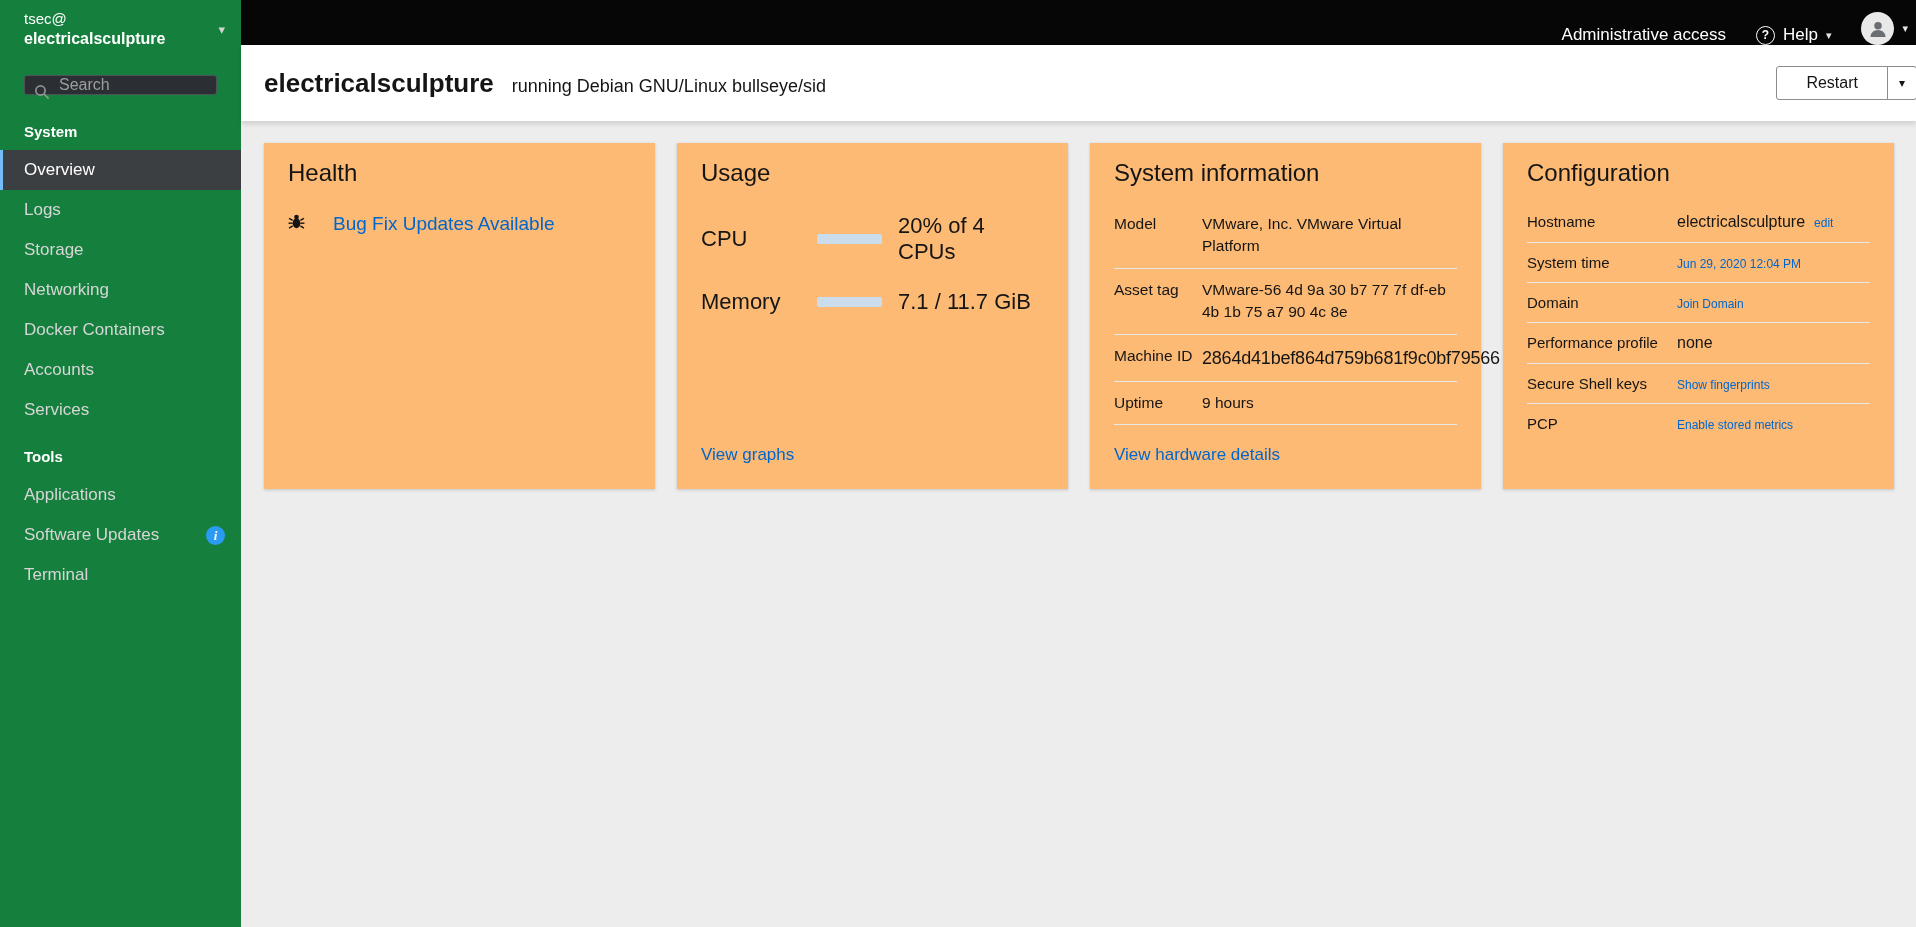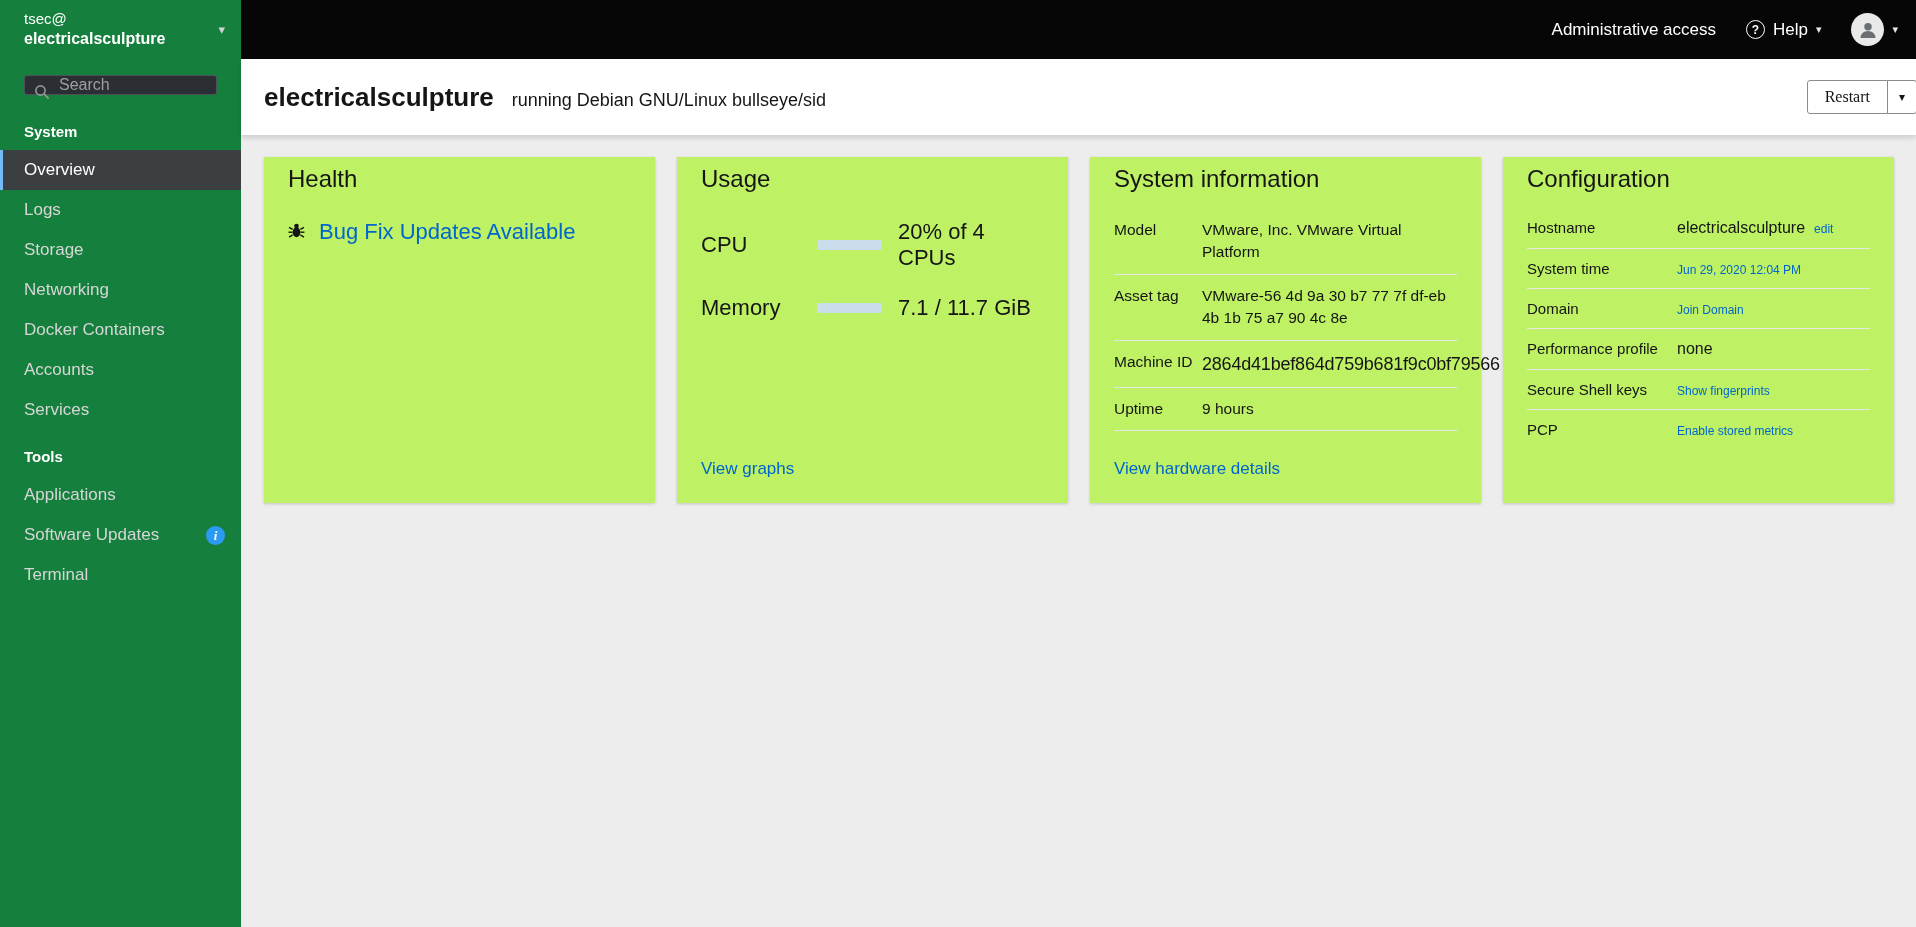--- a/index.html
+++ b/index.html
@@ -58,23 +58,23 @@
     width: 19px; height: 19px; border-radius: 50%;
     background: #2b9af3; color: #ffffff;
     font-family: "Liberation Serif", serif; font-style: italic; font-weight: bold;
     font-size: 13px; line-height: 19px; text-align: center; flex-shrink: 0;
   }
 
   
   .main { flex: 1; display: flex; flex-direction: column; min-width: 0; }
 
   .masthead {
-    height: 59px; flex-shrink: 0; background: #060606;
-    display: flex; align-items: center; justify-content: flex-end;
-    gap: 30px; padding-right: 18px; color: #ffffff;
+    height: 45px; flex-shrink: 0; background: #060606;
+    display: flex; align-items: flex-end; justify-content: flex-end;
+    gap: 30px; padding-right: 8px; color: #ffffff;
   }
   .masthead-item {
     display: flex; align-items: center; gap: 8px;
     background: none; border: none; color: #ffffff;
     font-size: 17px; font-family: inherit; cursor: pointer; padding: 0;
   }
   .q-icon {
     width: 19px; height: 19px; border: 1.5px solid #ffffff; border-radius: 50%;
     font-size: 12px; font-weight: bold;
     display: inline-flex; align-items: center; justify-content: center;
@@ -95,44 +95,44 @@
     display: flex; align-items: center; padding: 21px 0;
   }
   .title-group { display: flex; align-items: baseline; gap: 18px; }
   .host-title { margin: 0; font-size: 26px; font-weight: bold; color: #151515; }
   .host-subtitle { font-size: 18px; color: #151515; }
   .restart-group { margin-left: auto; display: flex; }
   .btn {
     background: #ffffff; border: 1px solid #8a8d90; color: #151515;
     font-size: 16px; font-family: inherit; cursor: pointer;
   }
-  .btn-restart { padding: 7px 17px; border-radius: 3px 0 0 3px; font-family: Liberation Serif, serif; }
+  .btn-restart { padding: 7px 29px; border-radius: 3px 0 0 3px; }
   .btn-restart-caret {
     padding: 7px 11px; border-radius: 0 3px 3px 0; margin-left: -1px;
     font-size: 12px;
   }
 
   
   .content { flex: 1; padding: 22px 0 0 23px; overflow: hidden; }
   .cards {
     display: grid; grid-template-columns: repeat(4, 391px);
     gap: 22px; align-items: start;
   }
   .card {
-    background: #bef264; min-height: 346px;
+    background: #fdba74; min-height: 346px;
     box-shadow: 0 1px 3px rgba(3,3,3,0.18);
-    padding: 8px 24px 24px;
+    padding: 16px 24px 24px;
     display: flex; flex-direction: column;
   }
   .card-title { margin: 0 0 26px; font-size: 24px; font-weight: 400; color: #151515; }
   a.link { color: #0066cc; text-decoration: none; cursor: pointer; }
   .card-footer-link { margin-top: auto; font-size: 17px; }
 
   
-  .health-item { display: flex; align-items: center; gap: 14px; font-size: 22px; }
+  .health-item { display: flex; align-items: center; gap: 28px; font-size: 19px; }
 
   
   .usage-row { display: flex; align-items: center; margin-bottom: 24px; font-size: 22px; }
   .usage-label { width: 116px; flex-shrink: 0; }
   .progress-track {
     flex: 1; height: 10px; background: #cbdcec; border-radius: 2px;
     margin-right: 16px; overflow: hidden;
   }
   .progress-fill { height: 100%; background: #0066cc; border-radius: 2px; }
   .usage-value { width: 146px; flex-shrink: 0; }

